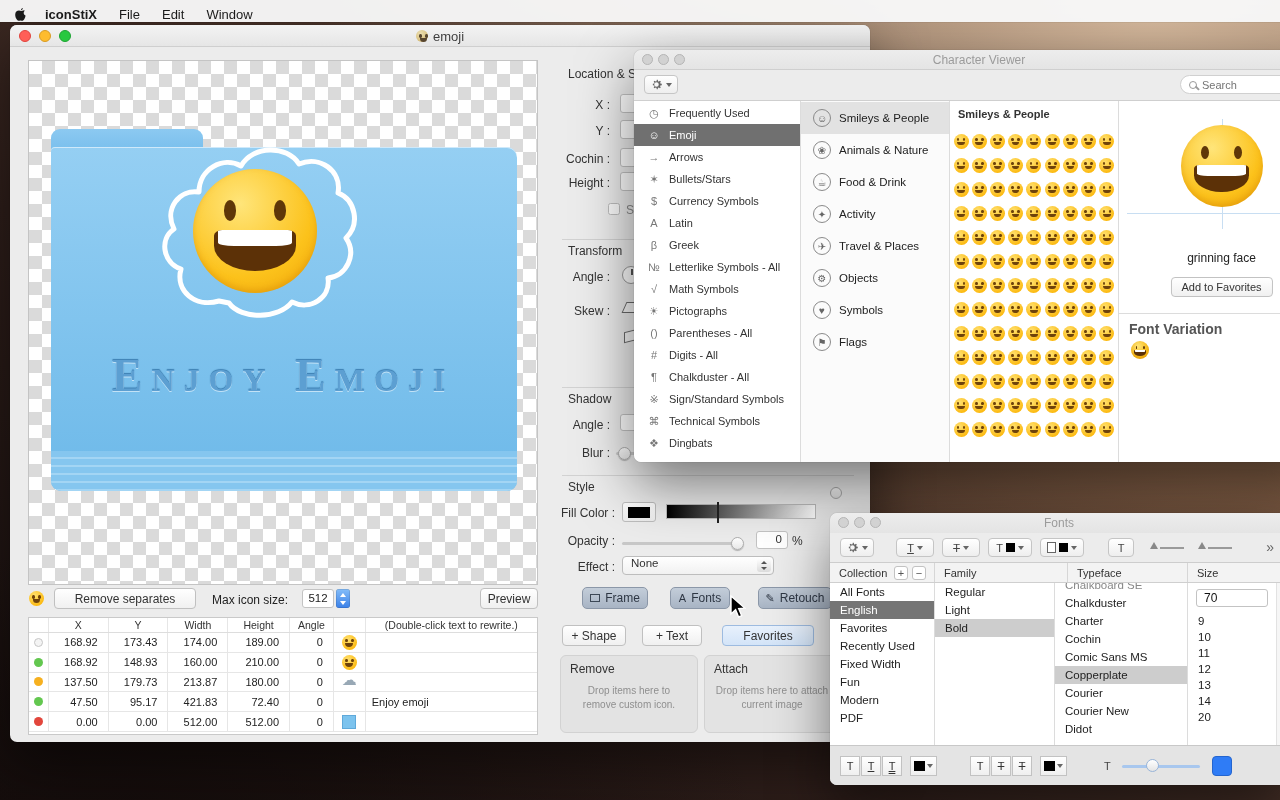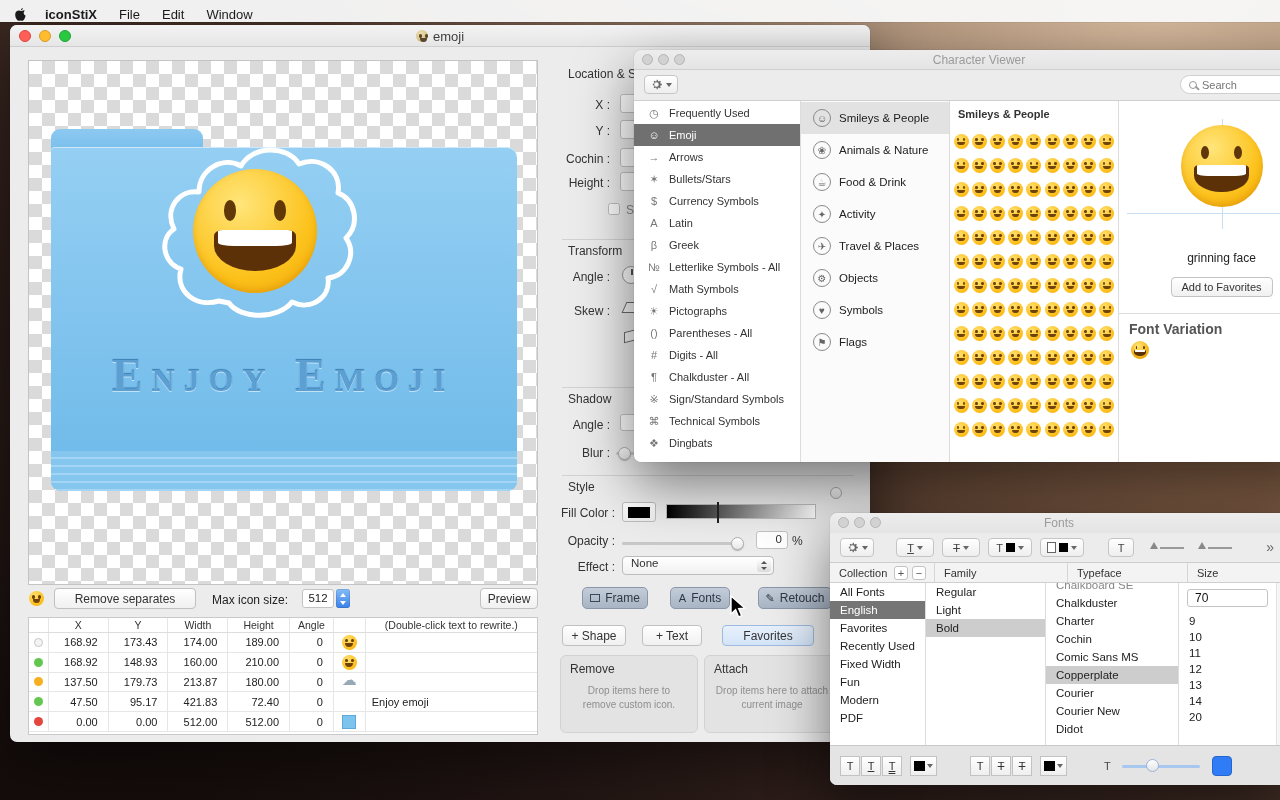--- a/index.html
+++ b/index.html
@@ -185,21 +185,21 @@
   .tb-slider .ln{position:absolute;left:10px;top:5px;right:0;height:2px;background:#9a9a9a}
   .fw-more{position:absolute;right:14px;top:6px;color:#666;font-size:14px}
   .fw-heads{position:absolute;top:50px;left:0;right:0;height:20px;background:#f3f3f3;border-bottom:1px solid #cfcfcf;display:flex;font-size:11px;color:#333}
   .fw-head{display:flex;align-items:center;padding-left:9px;border-right:1px solid #d6d6d6;position:relative}
   .fw-head.hc{width:105px}.fw-head.hf{width:133px}.fw-head.ht{width:120px}.fw-head.hs{flex:1;border-right:none}
   .pm{position:absolute;top:3px;width:14px;height:14px;border:1px solid #c2c2c2;border-radius:3px;background:#fff;
     display:flex;align-items:center;justify-content:center;font-size:11px;color:#555;line-height:1}
   .pm.plus{right:26px}.pm.minus{right:8px}
   .fw-body{position:absolute;top:70px;left:0;right:0;bottom:40px;background:#fff;display:flex;font-size:11.5px}
   .fw-col{border-right:1px solid #dcdcdc;overflow:hidden;position:relative}
-  .fw-col.cc{width:96px}.fw-col.cf{width:133px}.fw-col.ct{width:120px}.fw-col.cs{flex:1;border-right:none}
+  .fw-col.cc{width:105px}.fw-col.cf{width:133px}.fw-col.ct{width:120px}.fw-col.cs{flex:1;border-right:none}
   .fw-item{height:18px;display:flex;align-items:center;padding-left:10px;white-space:nowrap;color:#222}
   .fw-item[data-state="sel"]{background:#757575;color:#fff}
   .fw-item[data-state="graysel"]{background:#cdcdcd}
   .fw-col.cf .fw-item:first-of-type{margin-top:-7px;color:#888}
   .size-field{position:absolute;left:8px;top:6px;right:20px;height:18px;background:#fff;border:1px solid #c3c3c3;border-radius:3px;
     display:flex;align-items:center;padding-left:7px;font-size:12px;color:#111}
   .size-list{position:absolute;left:0;right:12px;top:30px;bottom:0}
   .size-scroll{position:absolute;right:0;top:0;bottom:0;width:12px;background:#f6f6f6;border-left:1px solid #e2e2e2}
   .size-thumb{position:absolute;left:2.5px;top:28px;width:7px;height:66px;border-radius:4px;background:#c2c2c2}
   .fw-bottom{position:absolute;left:0;right:0;bottom:0;height:40px;background:#e4e4e4;border-top:1px solid #c8c8c8;border-radius:0 0 7px 7px}

